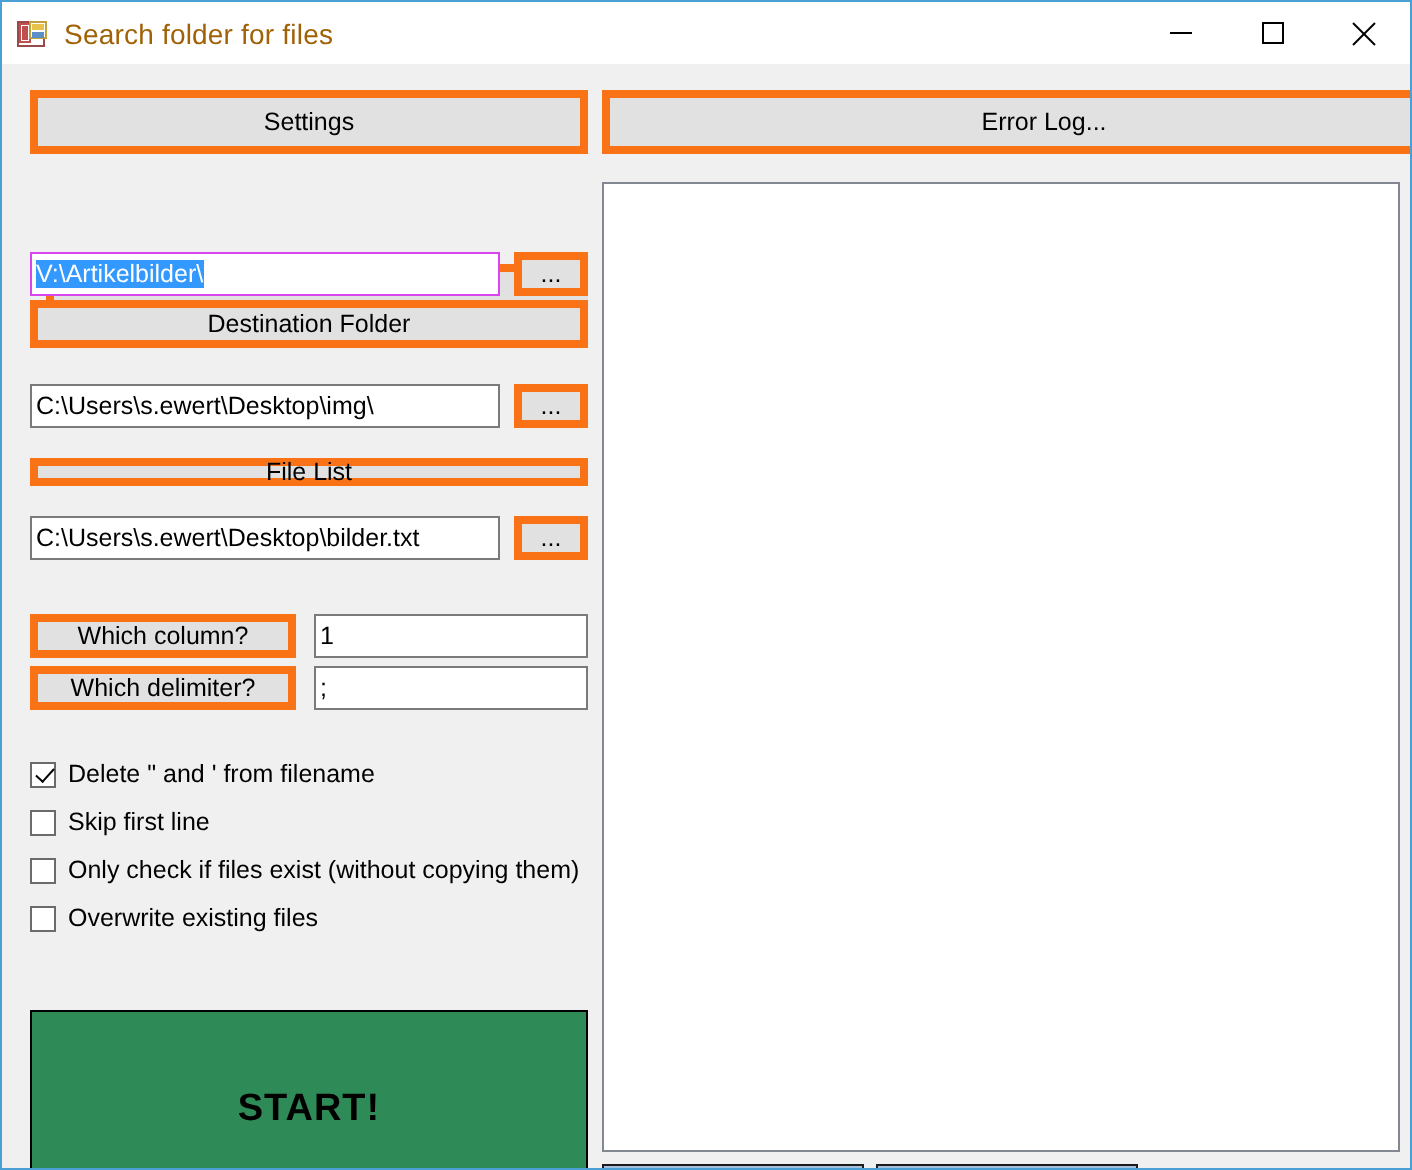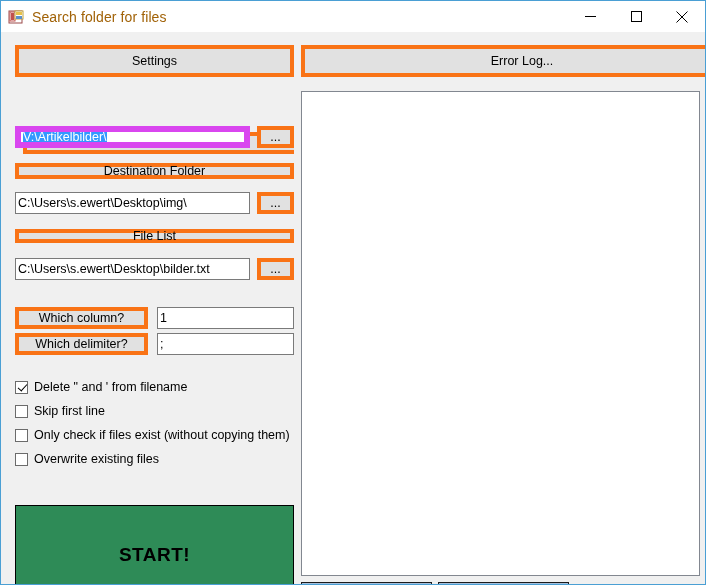--- a/index.html
+++ b/index.html
@@ -83,21 +83,21 @@
     background: #ffffff;
     border: 1px solid #7a7a7a;
     font-size: 12.5px;
     color: #000;
     display: flex; align-items: center;
     padding-left: 2px;
     overflow: hidden;
     white-space: nowrap;
     font-family: "Liberation Sans", sans-serif;
   }
-  .tbox.focused { border: 6px solid #d946ef; }
+  .tbox.focused { border: 1px solid #d946ef; }
   .sel {
     background: #3399ff;
     color: #ffffff;
   }
 
   
   .cbrow {
     position: absolute;
     display: flex; align-items: center;
     font-size: 12.5px; color: #000;
@@ -185,21 +185,21 @@
   <div id="left-panel">
 
     <div class="btn" style="position:absolute;left:11px;top:11px;width:279px;height:32px;">Settings</div>
 
     <div class="btn" style="position:absolute;left:19px;top:63px;width:279px;height:22px;margin-top:35px;">Source Folder</div>
     <div class="tbox focused" style="position:absolute;left:11px;top:92px;width:235px;height:22px;">
       <span class="sel">V:\Artikelbilder\</span>
     </div>
     <div class="btn" style="position:absolute;left:253px;top:92px;width:37px;height:22px;">...</div>
 
-    <div class="btn" style="position:absolute;left:11px;top:129px;width:279px;height:16px;text-align:center;">Destination Folder</div>
+    <div class="btn" style="position:absolute;left:11px;top:116px;width:279px;height:24px;text-align:center;">Destination Folder</div>
     <div class="tbox" style="position:absolute;left:11px;top:158px;width:235px;height:22px;">
       <span>C:\Users\s.ewert\Desktop\img\</span>
     </div>
     <div class="btn" style="position:absolute;left:253px;top:158px;width:37px;height:22px;">...</div>
 
     <div class="btn" style="position:absolute;left:11px;top:195px;width:279px;height:14px;">File List</div>
     <div class="tbox" style="position:absolute;left:11px;top:224px;width:235px;height:22px;">
       <span>C:\Users\s.ewert\Desktop\bilder.txt</span>
     </div>
     <div class="btn" style="position:absolute;left:253px;top:224px;width:37px;height:22px;">...</div>

